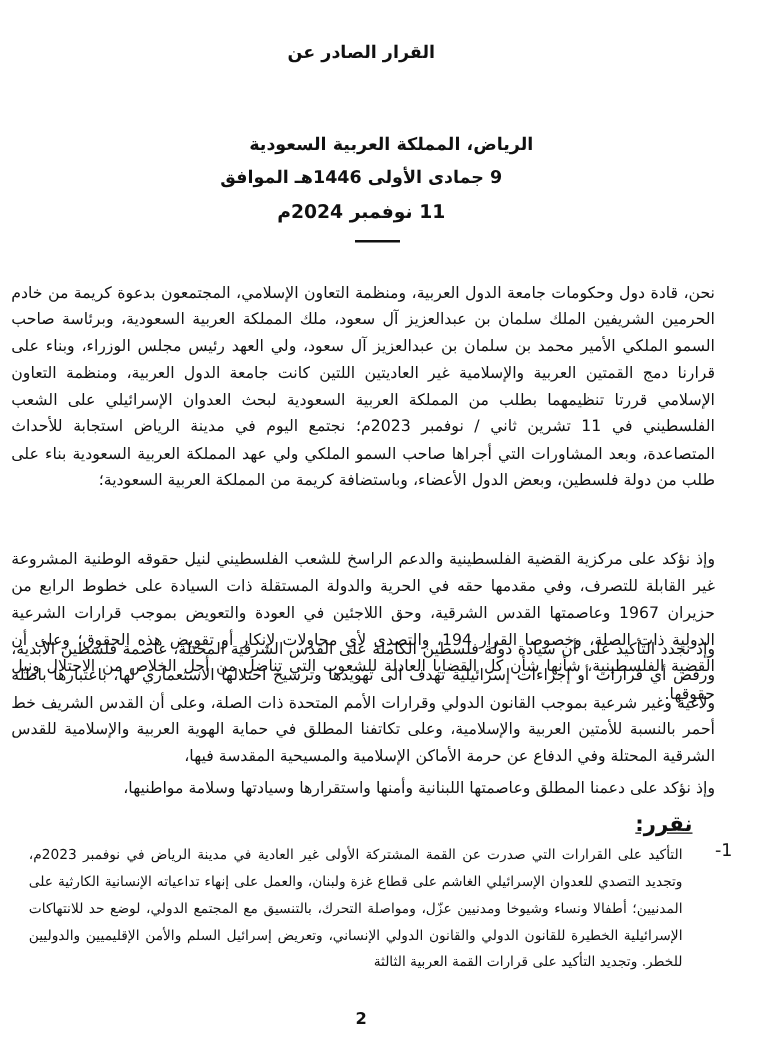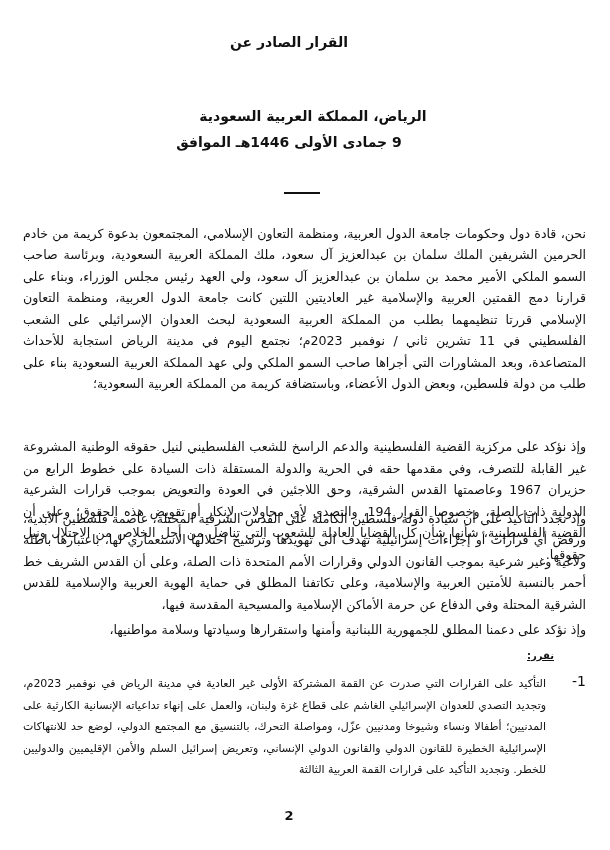--- a/index.html
+++ b/index.html
@@ -36,37 +36,37 @@
     .divider {
       position: absolute;
       top: 192px;
       left: 284px;
       width: 36px;
       height: 2px;
       background: #111111;
     }
     .para {
       position: absolute;
-      left: 23px;
+      left: 9px;
       width: 563px;
       font-size: 12.6px;
       line-height: 21.5px;
       text-align: justify;
       text-align-last: right;
       direction: rtl;
     }
     .p1 { top: 210px; }
     .p2 { top: 388px; margin-top: 48px; }
     .p3 { top: 495px; }
     .p4 { top: 606px; }
     .decide-label {
       position: absolute;
       top: 650px;
       right: 24px;
-      font-size: 10px;
+      font-size: 17px;
       font-weight: bold;
       text-decoration: underline;
     }
     .item {
       position: absolute;
       top: 673px;
       left: 23px;
       width: 563px;
       direction: rtl;
     }
@@ -98,27 +98,28 @@
     }
   </style>
 </head>
 <body>
 
 <div class="page">
 
   <div class="header-block hdr1">القرار الصادر عن</div>
   <div class="header-block hdr3">الرياض، المملكة العربية السعودية</div>
   <div class="header-block hdr4">9 جمادى الأولى 1446هـ الموافق</div>
+  <div class="header-block hdr5">11 نوفمبر 2024م</div>
 
   <div class="divider"></div>
 
   <p class="para p1">نحن، قادة دول وحكومات جامعة الدول العربية، ومنظمة التعاون الإسلامي، المجتمعون بدعوة كريمة من خادم الحرمين الشريفين الملك سلمان بن عبدالعزيز آل سعود، ملك المملكة العربية السعودية، وبرئاسة صاحب السمو الملكي الأمير محمد بن سلمان بن عبدالعزيز آل سعود، ولي العهد رئيس مجلس الوزراء، وبناء على قرارنا دمج القمتين العربية والإسلامية غير العاديتين اللتين كانت جامعة الدول العربية، ومنظمة التعاون الإسلامي قررتا تنظيمهما بطلب من المملكة العربية السعودية لبحث العدوان الإسرائيلي على الشعب الفلسطيني في 11 تشرين ثاني / نوفمبر 2023م؛ نجتمع اليوم في مدينة الرياض استجابة للأحداث المتصاعدة، وبعد المشاورات التي أجراها صاحب السمو الملكي ولي عهد المملكة العربية السعودية بناء على طلب من دولة فلسطين، وبعض الدول الأعضاء، وباستضافة كريمة من المملكة العربية السعودية؛</p>
   <p class="para p2">وإذ نؤكد على مركزية القضية الفلسطينية والدعم الراسخ للشعب الفلسطيني لنيل حقوقه الوطنية المشروعة غير القابلة للتصرف، وفي مقدمها حقه في الحرية والدولة المستقلة ذات السيادة على خطوط الرابع من حزيران 1967 وعاصمتها القدس الشرقية، وحق اللاجئين في العودة والتعويض بموجب قرارات الشرعية الدولية ذات الصلة، وخصوصا القرار 194، والتصدي لأي محاولات لإنكار أو تقويض هذه الحقوق؛ وعلى أن القضية الفلسطينية، شأنها شأن كل القضايا العادلة للشعوب التي تناضل من أجل الخلاص من الاحتلال ونيل حقوقها.</p>
   <p class="para p3">وإذ نجدد التأكيد على أن سيادة دولة فلسطين الكاملة على القدس الشرقية المحتلة، عاصمة فلسطين الأبدية، ورفض أي قرارات أو إجراءات إسرائيلية تهدف الى تهويدها وترسيخ احتلالها الاستعماري لها، باعتبارها باطلة ولاغية وغير شرعية بموجب القانون الدولي وقرارات الأمم المتحدة ذات الصلة، وعلى أن القدس الشريف خط أحمر بالنسبة للأمتين العربية والإسلامية، وعلى تكاتفنا المطلق في حماية الهوية العربية والإسلامية للقدس الشرقية المحتلة وفي الدفاع عن حرمة الأماكن الإسلامية والمسيحية المقدسة فيها،</p>
-  <p class="para p4">وإذ نؤكد على دعمنا المطلق للجمهورية اللبنانية وأمنها واستقرارها وسيادتها وسلامة مواطنيها،</p>
+  <p class="para p4">وإذ نؤكد على دعمنا المطلق وعاصمتها اللبنانية وأمنها واستقرارها وسيادتها وسلامة مواطنيها،</p>
 
   <div class="decide-label">نقرر:</div>
 
   <div class="item">
     <span class="item-number">1-</span>
     <div class="item-text">التأكيد على القرارات التي صدرت عن القمة المشتركة الأولى غير العادية في مدينة الرياض في نوفمبر 2023م، وتجديد التصدي للعدوان الإسرائيلي الغاشم على قطاع غزة ولبنان، والعمل على إنهاء تداعياته الإنسانية الكارثية على المدنيين؛ أطفالا ونساء وشيوخا ومدنيين عزّل، ومواصلة التحرك، بالتنسيق مع المجتمع الدولي، لوضع حد للانتهاكات الإسرائيلية الخطيرة للقانون الدولي والقانون الدولي الإنساني، وتعريض إسرائيل السلم والأمن الإقليميين والدوليين للخطر. وتجديد التأكيد على قرارات القمة العربية الثالثة</div>
   </div>
 
   <div class="page-number">2</div>
 

